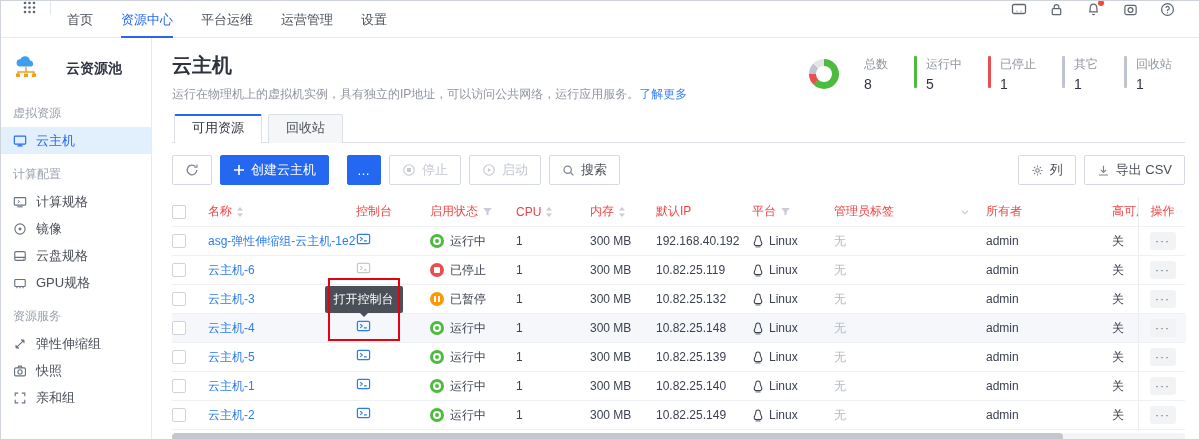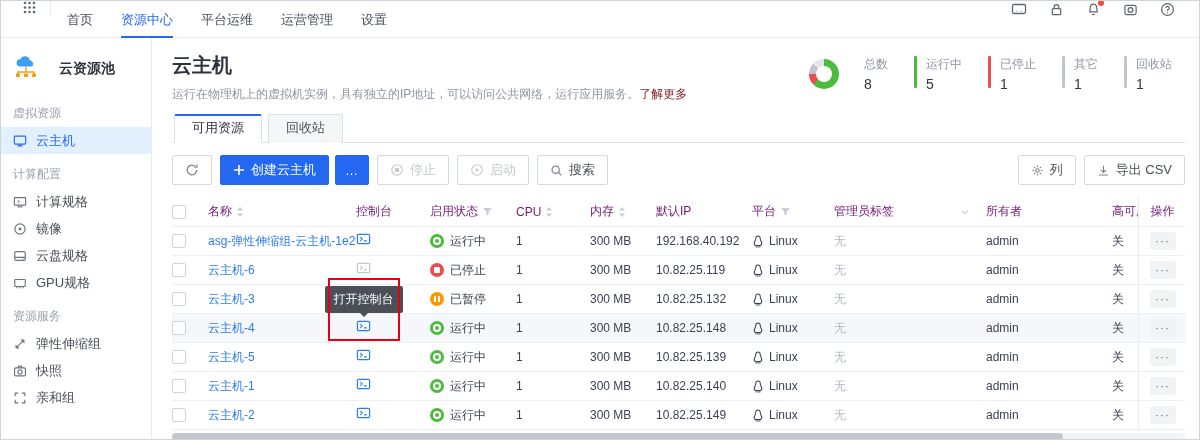--- a/index.html
+++ b/index.html
@@ -13,64 +13,64 @@
   .nav-item{font-size:13px;color:#4a4f57;margin-right:28px;cursor:pointer;position:relative;height:37px;display:inline-flex;align-items:center}
   .nav-item.active{color:#2468f2}
   .nav-item.active::after{content:"";position:absolute;left:0;right:0;bottom:0;height:2px;background:#2468f2}
   .tb-icons{margin-left:auto;display:flex;align-items:center;gap:22px;color:#5f6670}
   .tb-icons .ic{display:inline-flex;cursor:pointer;position:relative}
   .badge-dot{position:absolute;top:-2px;right:-3px;width:6px;height:6px;border-radius:50%;background:#f5483b}
 
   
   .layout{display:flex;height:401px}
   .sidebar{width:151px;border-right:1px solid #e7eaee;padding-top:10px;flex-shrink:0}
-  .sb-header{display:flex;align-items:center;gap:20px;padding:8px 12px 12px;font-size:14px;color:#2f3440;font-weight:bold}
+  .sb-header{display:flex;align-items:center;gap:27px;padding:8px 12px 12px;font-size:14px;color:#2f3440;font-weight:bold}
   .sb-sec-title{font-size:12px;color:#9aa0ab;padding:12px 12px 5px}
   .sb-item{display:flex;align-items:center;gap:9px;height:27px;padding:0 12px;font-size:13px;color:#4a4f57;cursor:pointer}
   .sb-item .sic{display:inline-flex;color:#6b7280}
   .sb-item.active{background:#e2f0fd;color:#2468f2}
   .sb-item.active .sic{color:#2468f2}
 
   .main{flex:1;min-width:0;padding:14px 14px 0 20px;display:flex;flex-direction:column}
 
   
   .page-head{display:flex;justify-content:space-between;align-items:flex-start}
   .page-title{font-size:20px;font-weight:bold;color:#2f3440}
   .page-sub{font-size:12px;color:#8f959e;margin-top:7px}
-  .page-sub a{color:#7f1d1d;text-decoration:none;cursor:pointer}
+  .page-sub a{color:#3b82f6;text-decoration:none;cursor:pointer}
   .stats{display:flex;align-items:center;margin-top:4px}
   .donut{width:30px;height:30px;border-radius:50%;position:relative;margin-right:12px}
   .donut-hole{position:absolute;inset:7px;background:#fff;border-radius:50%}
   .stat{display:flex;gap:9px;padding:0 13px 0 0;margin-left:13px}
   .stat:first-of-type{margin-left:0}
   .stat-bar{width:3px;height:32px;border-radius:1px;background:#e0e3e8;flex-shrink:0}
   .stat-label{font-size:12px;color:#8f959e;white-space:nowrap}
   .stat-value{font-size:14px;color:#2f3440;margin-top:3px}
 
   
   .tabs{display:flex;margin-top:10px;border-bottom:1px solid #dcdfe4;padding-left:2px}
   .tab{height:29px;line-height:26px;padding:0 17px;font-size:13px;border:1px solid #dcdfe4;border-bottom:none;background:#f5f6f8;color:#4a4f57;margin-right:6px;border-radius:2px 2px 0 0;cursor:pointer;position:relative;top:1px}
   .tab.active{background:#fff;border-top:2px solid #2468f2;color:#2f3440;line-height:24px;margin-bottom:-1px}
 
   
   .toolbar{display:flex;align-items:center;margin-top:12px}
   .btn{height:30px;display:inline-flex;align-items:center;gap:6px;padding:0 12px;border:1px solid #d5d9e0;background:#fff;border-radius:2px;font-size:13px;color:#4a4f57;margin-right:8px;cursor:pointer;white-space:nowrap}
   .btn .bic{display:inline-flex;color:#7d8593}
   .btn.disabled{color:#c3c7ce;cursor:default}
   .btn.disabled .bic{color:#c3c7ce}
-  .btn-primary{background:#2468f2;border-color:#2468f2;color:#fff;margin-right:6px}
+  .btn-primary{background:#2468f2;border-color:#2468f2;color:#fff;margin-right:18px}
   .btn-primary .bic{color:#fff}
   .btn-more{background:#2468f2;border-color:#2468f2;color:#fff;padding:0 9px;letter-spacing:1px;margin-right:8px}
   .tb-right{margin-left:auto;display:flex}
 
   
   .table{margin-top:12px}
   .tr{display:flex;align-items:center;height:29px;border-bottom:1px solid #eef0f4;font-size:12px;color:#3c4250;position:relative}
   .tr.hl{background:#f5f7fa}
-  .thead{color:#701a75;height:30px}
+  .thead{color:#ef4444;height:30px}
   .thead .th{display:flex;align-items:center;gap:4px}
   .td,.th{flex-shrink:0;white-space:nowrap}
   .col-cb{width:36px;display:flex;align-items:center}
   .col-name{width:148px;overflow:hidden}
   .col-console{width:74px}
   .col-status{width:86px;display:flex;align-items:center;gap:6px}
   .col-cpu{width:74px}
   .col-mem{width:66px}
   .col-ip{width:96px}
   .col-platform{width:82px;display:flex;align-items:center;gap:5px}

